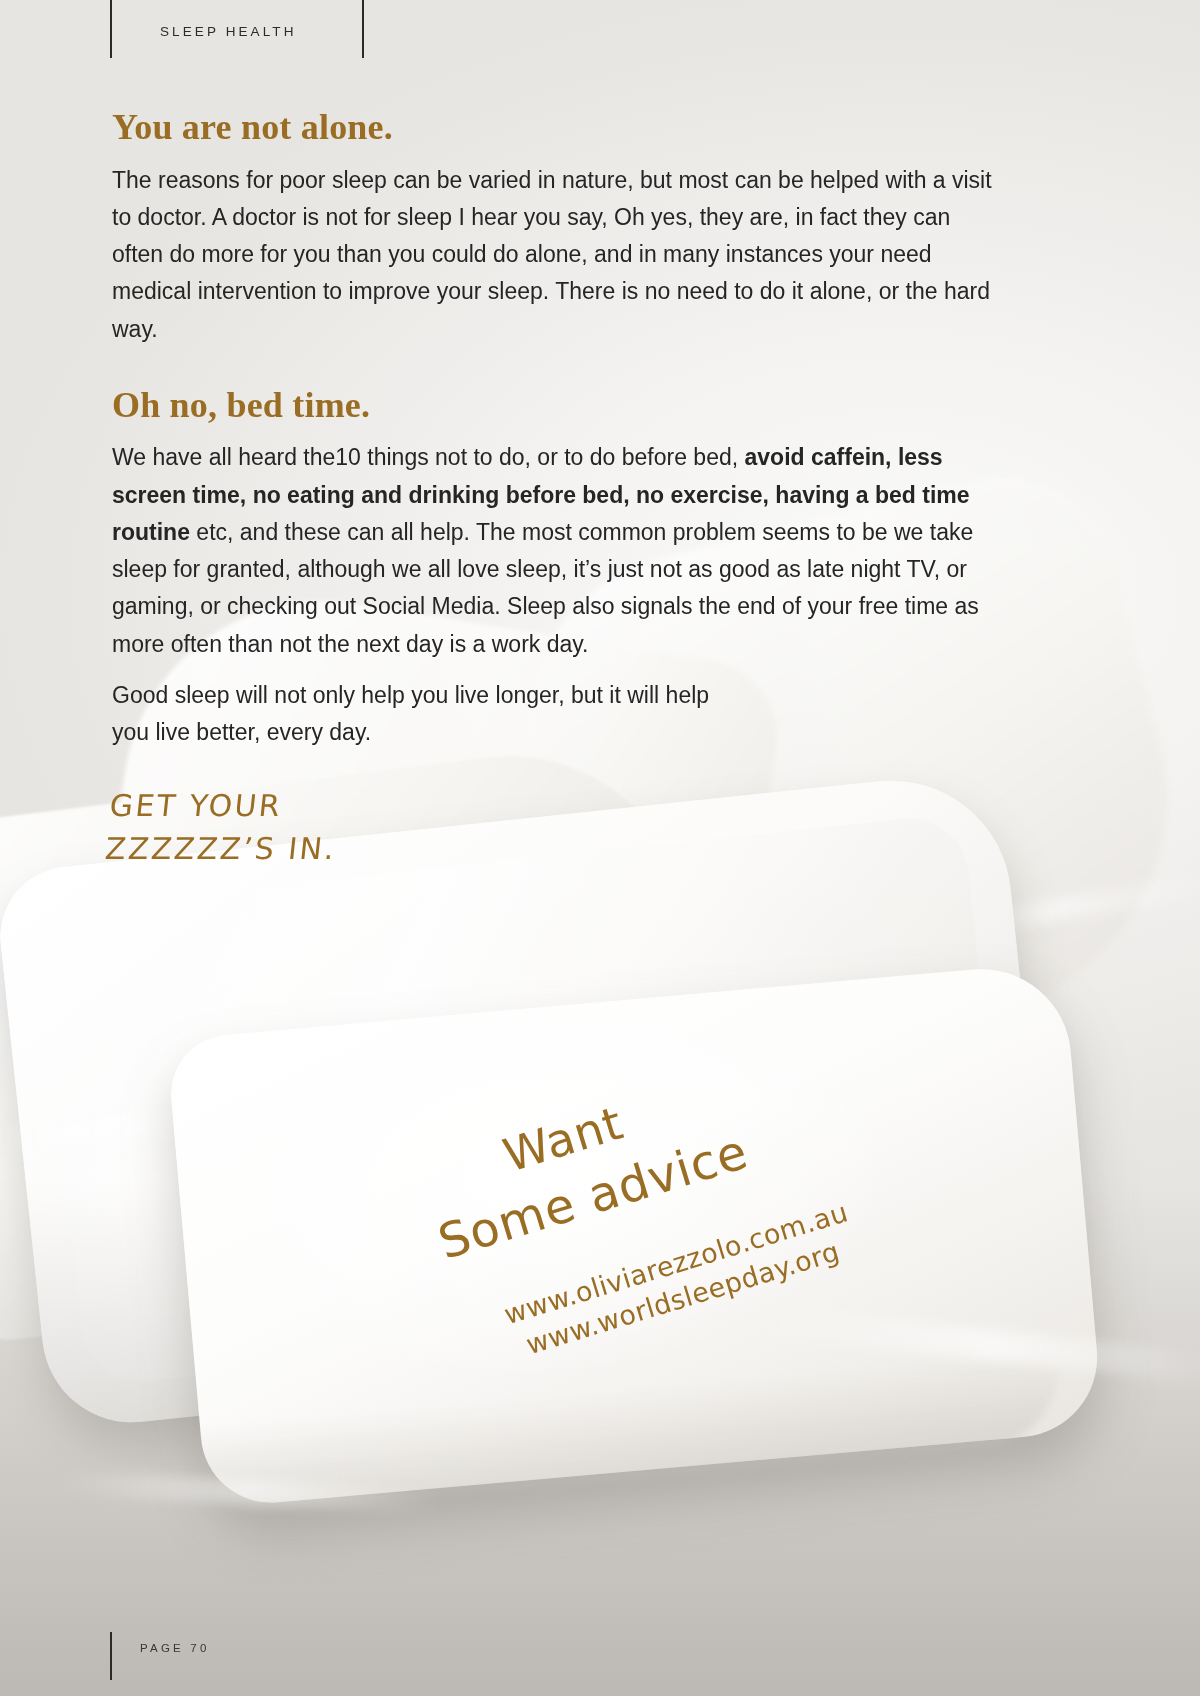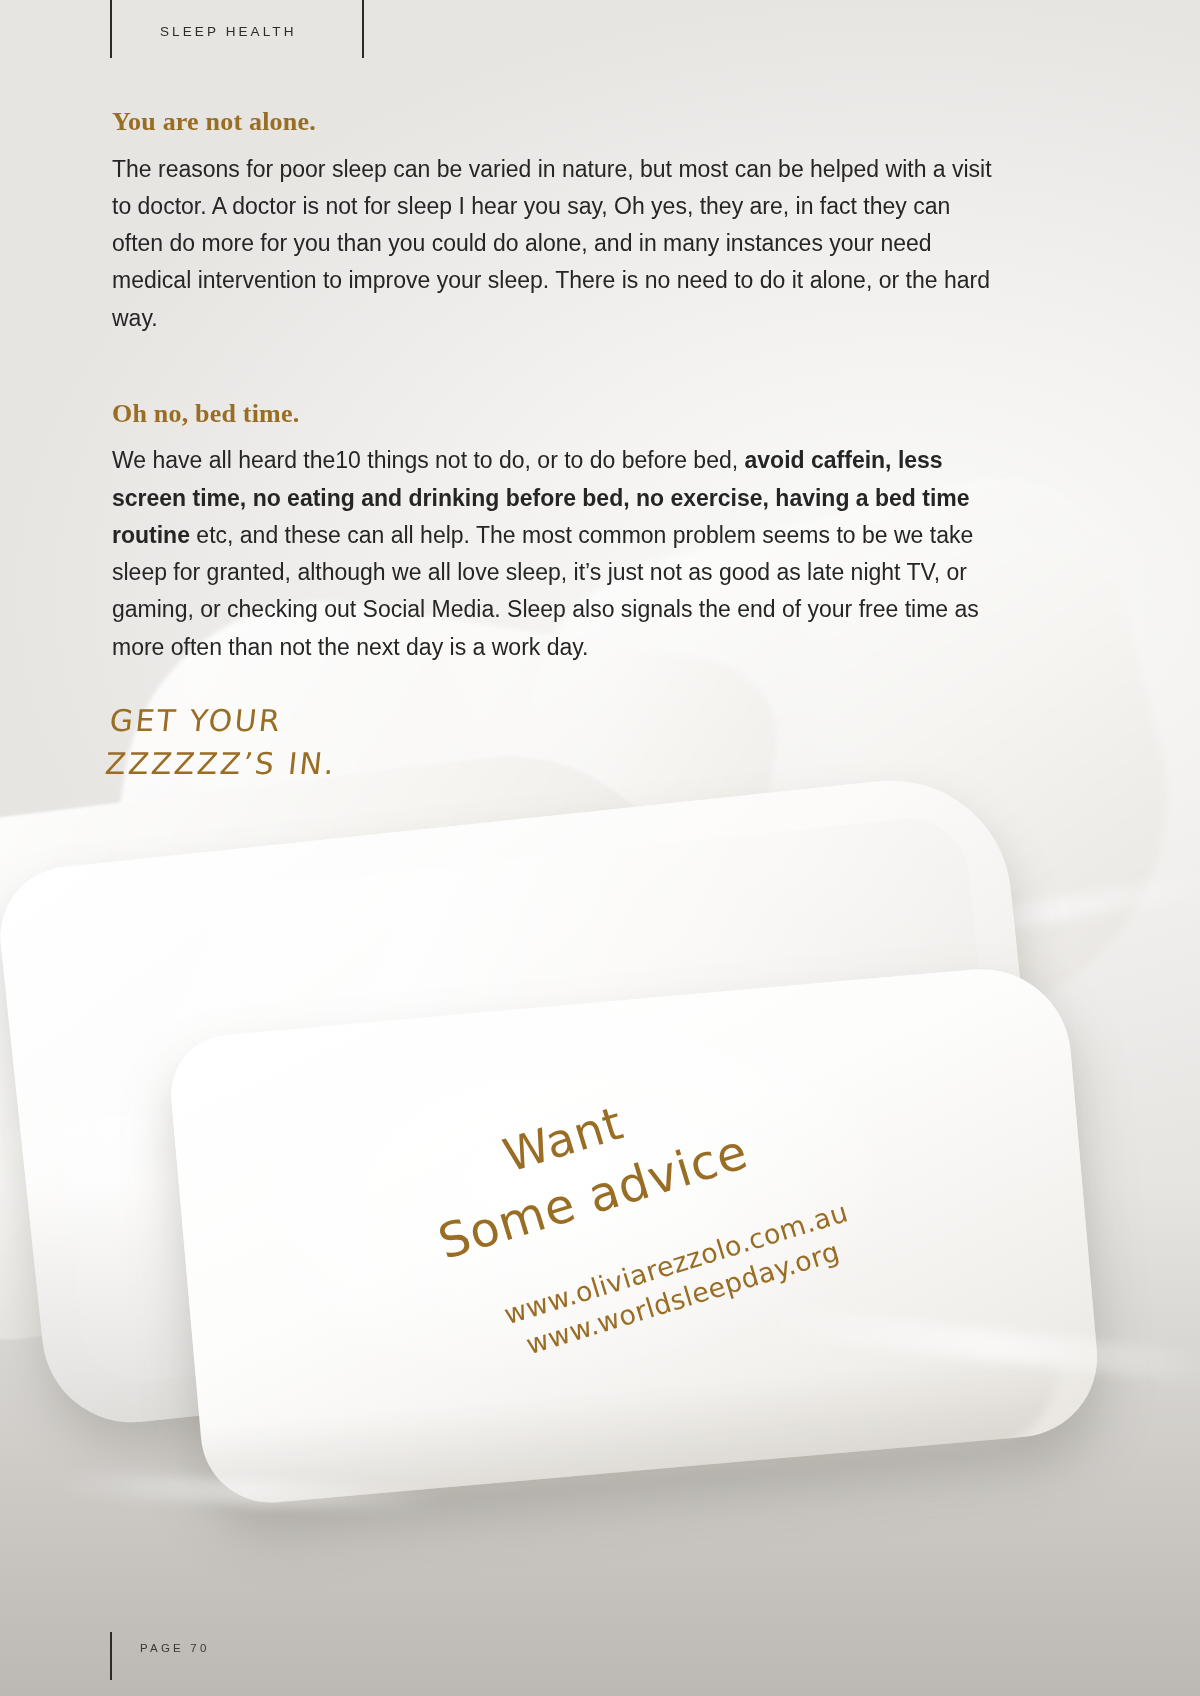--- a/index.html
+++ b/index.html
@@ -155,27 +155,27 @@
     position: absolute;
     left: 112px;
     top: 108px;
     width: 900px;
     z-index: 4;
   }
   h2.head {
     font-family: "Liberation Serif", serif;
     font-weight: 700;
     color: #9a6d24;
-    font-size: 26px;
+    font-size: 36px;
     line-height: 1.1;
     margin: 0 0 14px 0;
     letter-spacing: .2px;
   }
   h2.head.second {
-    margin-top: 63px;
+    margin-top: 38px;
   }
   p.body {
     font-size: 23px;
     line-height: 1.62;
     color: #252525;
     margin: 0 0 14px 0;
     max-width: 892px;
   }
   p.body.narrow { max-width: 672px; }
   p.body.narrow2 { max-width: 600px; }
@@ -259,20 +259,21 @@
 
   <h2 class="head">You are not alone.</h2>
 
   <p class="body">The reasons for poor sleep can be varied in nature, but most can be helped with a visit to doctor. A doctor is not for sleep I hear you say, Oh yes, they are, in fact they can often do more for you than you could do alone, and in many instances your need medical intervention to improve your sleep. There is no need to do it alone, or the hard way.</p>
 
   <h2 class="head second">Oh no, bed time.</h2>
 
   <p class="body"><span>We have all heard the10 things not to do, or to do before bed, </span><span class="bold">avoid caffein, less screen time, no eating and drinking before bed, no exercise, having a bed time routine</span><span> etc, and these can all help. The most common problem seems to be we take sleep for granted, although we all love sleep, it’s just not as good as late night TV, or gaming, or checking out Social Media. Sleep also signals the end of your free time as more often than not the next day is a work day.</span></p>
 
 
+  <p class="body narrow2 gap-lg">Good sleep will not only help you live longer, but it will help you live better, every day.</p>
 
   <div class="handwritten">
     <div>GET YOUR</div>
     <div>ZZZZZZ’S IN.</div>
   </div>
 
 </div>
 
 <div class="pillow-text pt-want">Want</div>
 <div class="pillow-text pt-some">Some advice</div>

